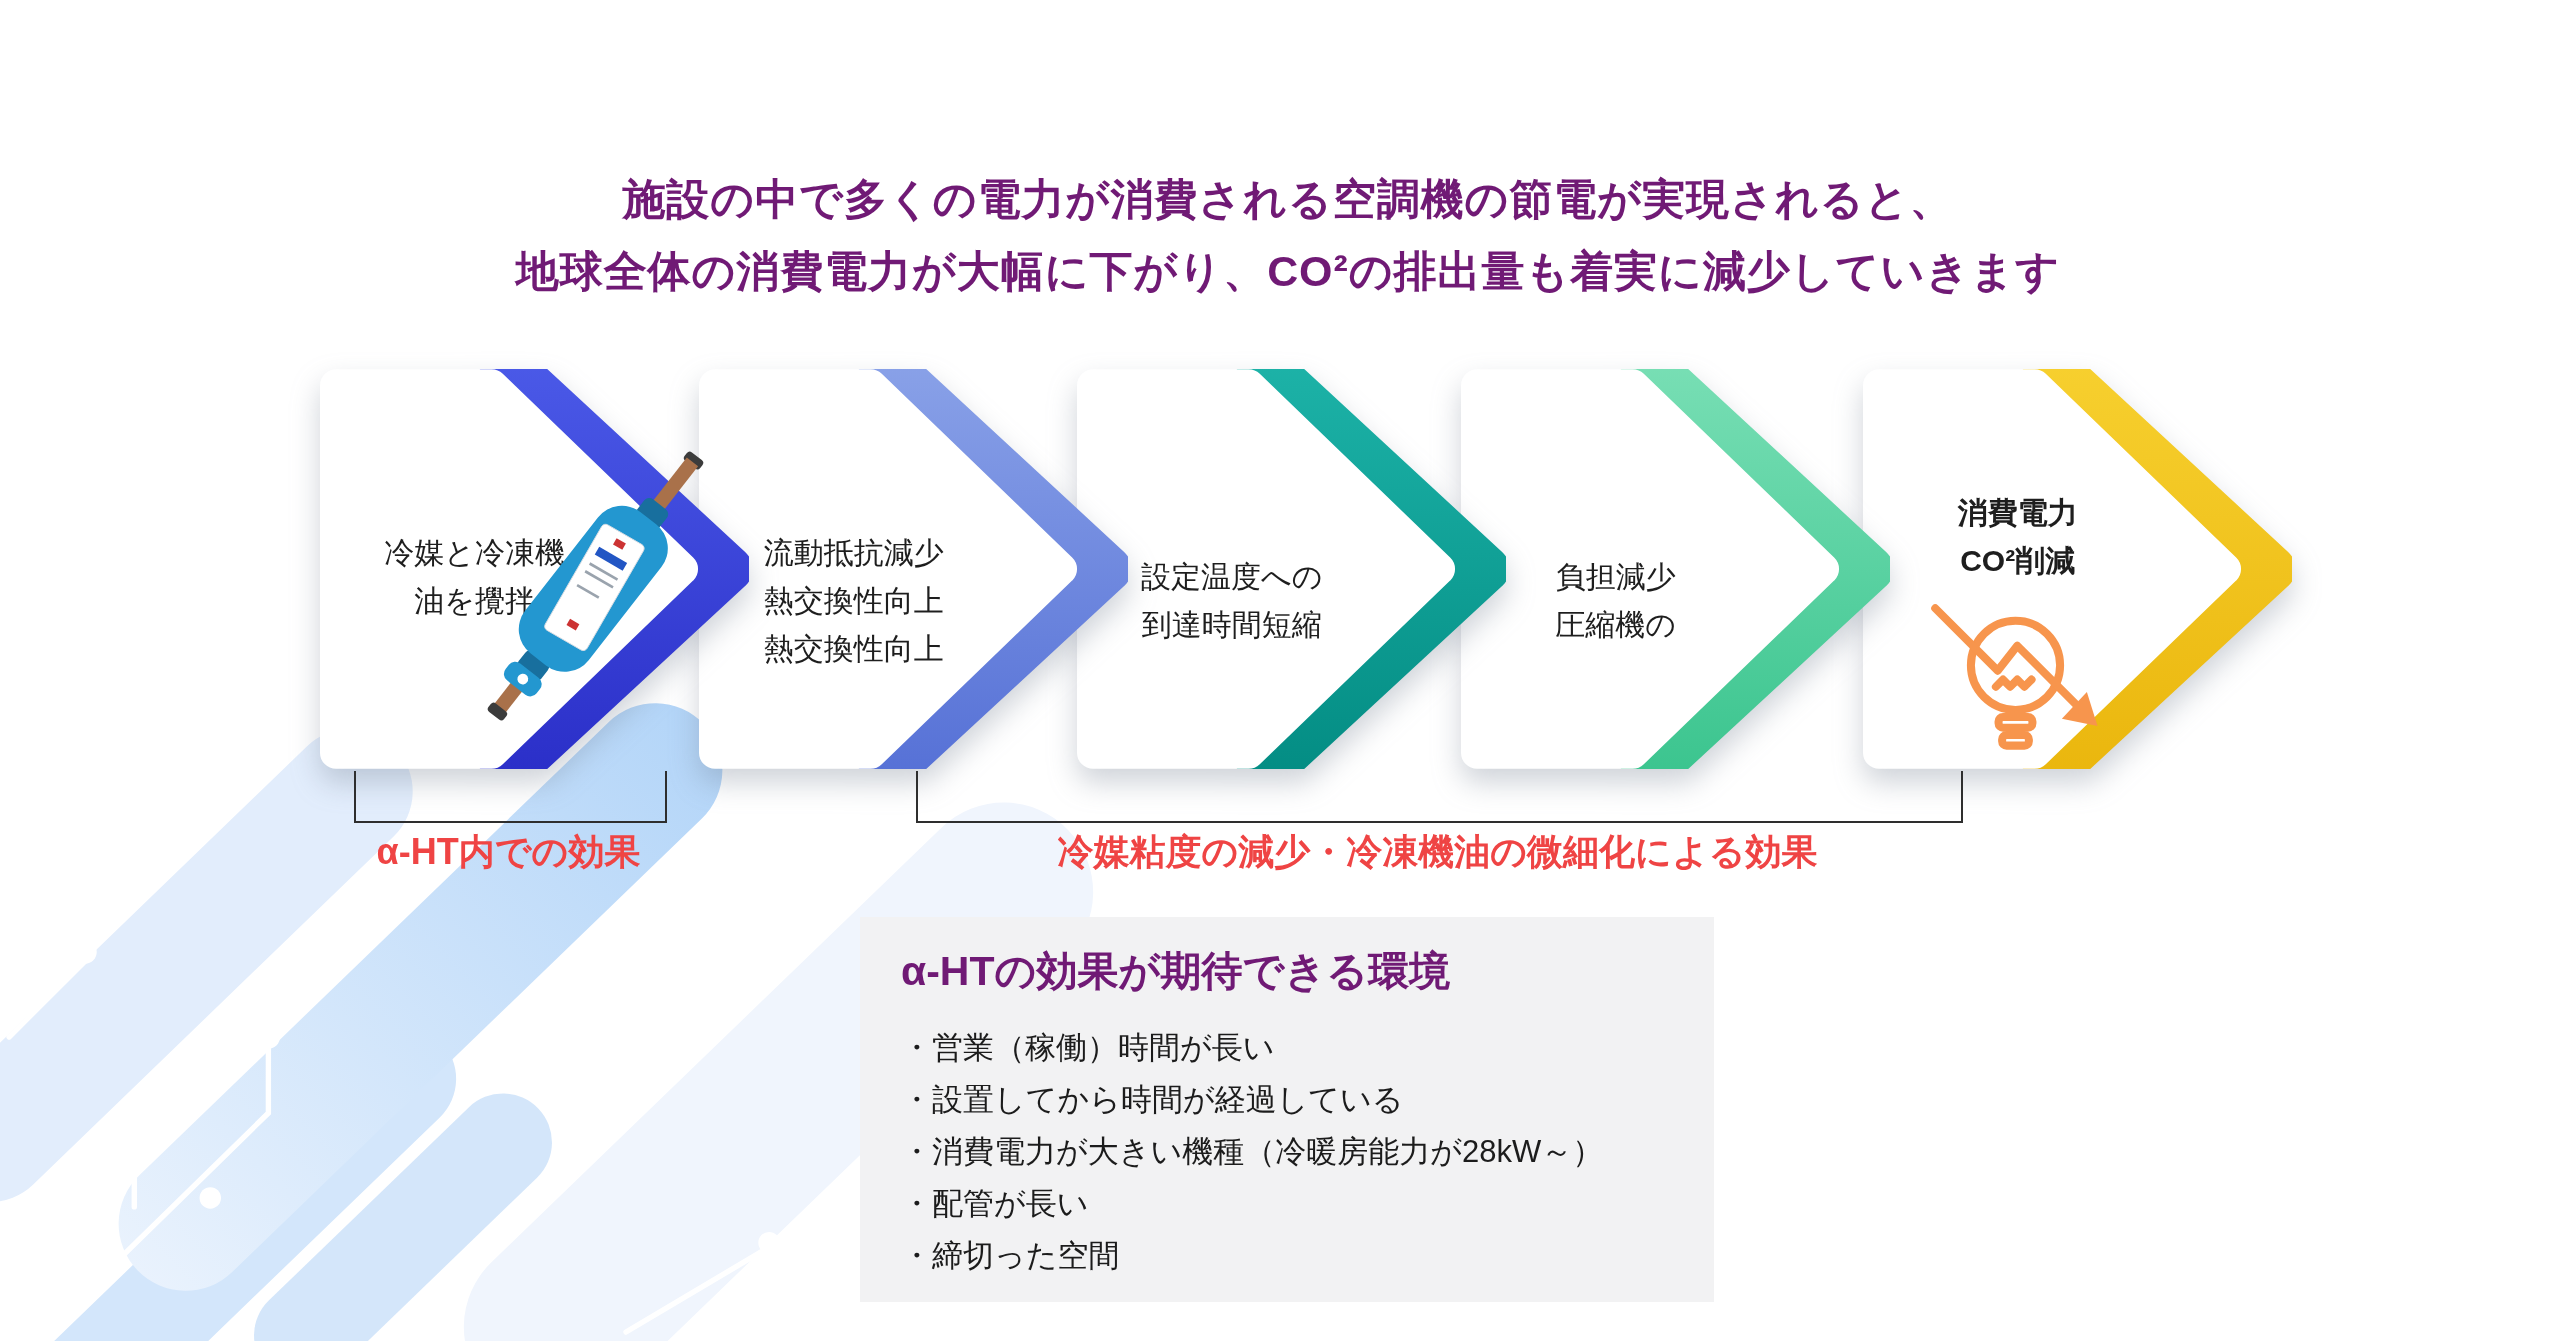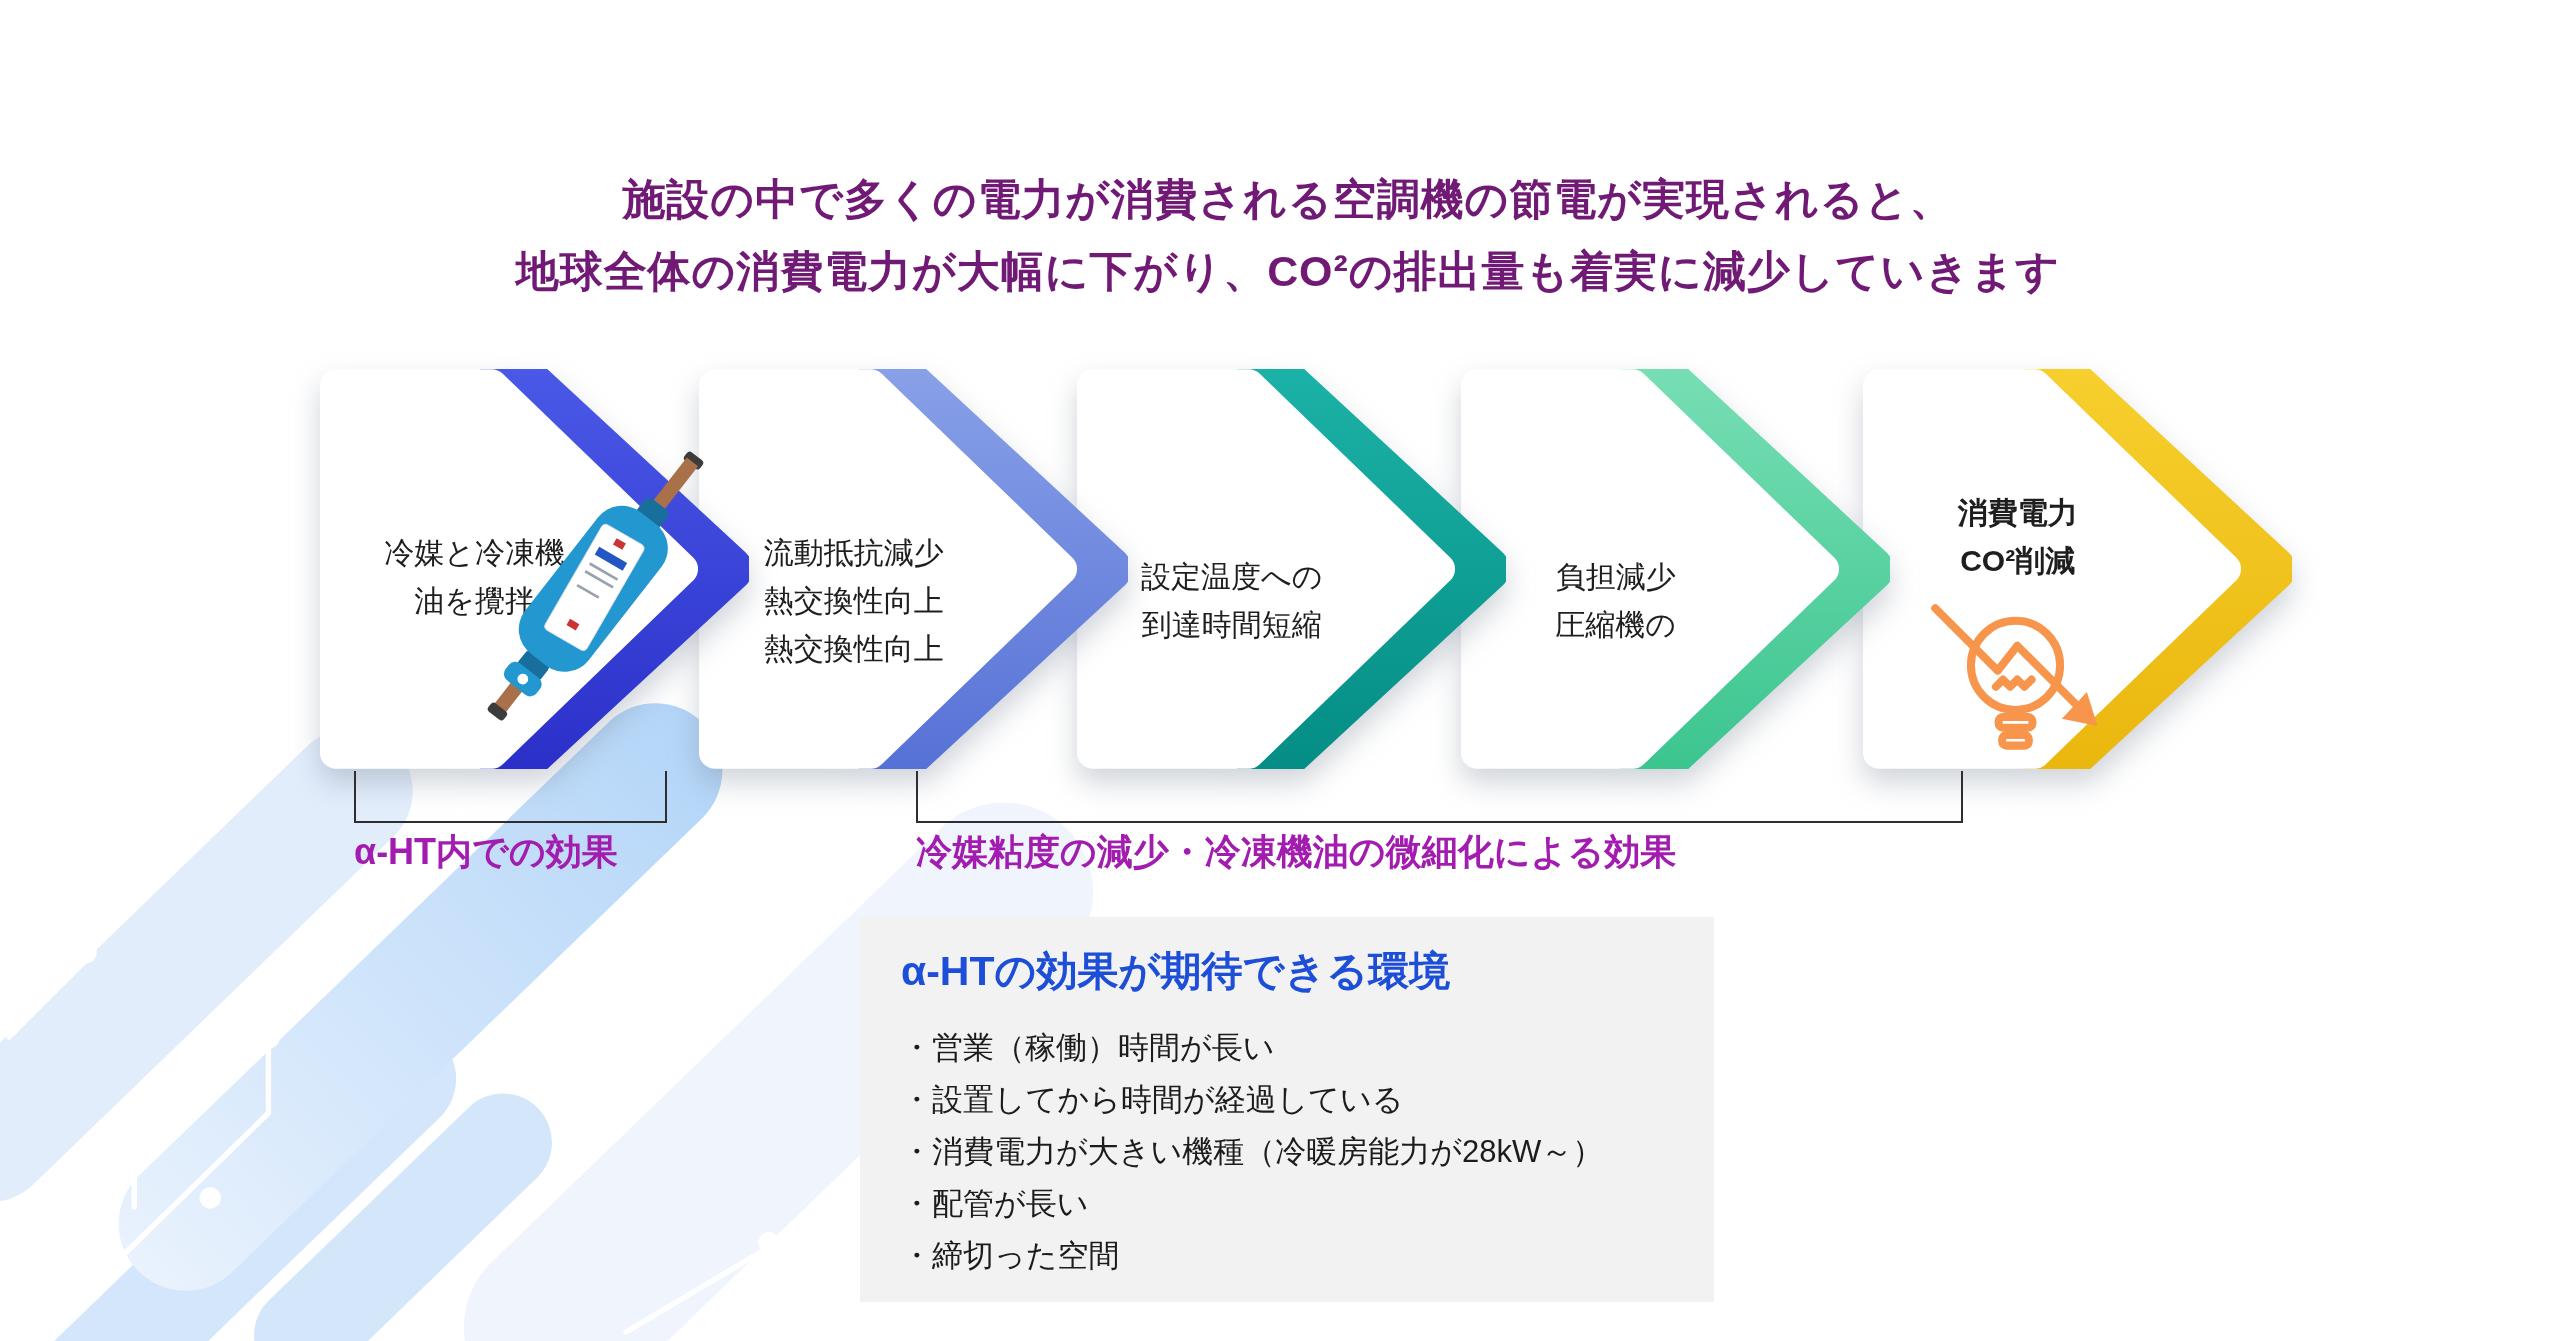--- a/index.html
+++ b/index.html
@@ -17,22 +17,22 @@
   .step-text{position:absolute;left:7.2px;width:295px;top:50%;transform:translateY(-50%);
              text-align:center;font-size:30px;line-height:48px;color:#1e1e1e;z-index:3;margin-top:32px;}
   .step-text.shift-up{top:44%;}
   .step-text.bold{font-weight:bold;}
   .product{position:absolute;left:159px;top:47px;z-index:4;}
   .bulb{position:absolute;left:54px;top:225px;z-index:4;}
 
   
   .bracket{position:absolute;top:771px;height:50px;z-index:55;
            border-left:2.7px solid #2e2e2e;border-right:2.7px solid #2e2e2e;border-bottom:2.7px solid #2e2e2e;}
-  .bracket-label{position:absolute;top:828px;z-index:56;text-align:left;
-                 font-size:36px;font-weight:bold;color:#a21caf;}
+  .bracket-label{position:absolute;top:828px;z-index:56;text-align:center;
+                 font-size:36px;font-weight:bold;color:#ef4444;}
 
   
   .info-box{position:absolute;left:860px;top:917px;width:854px;height:385px;background:#f2f2f3;
             z-index:60;box-sizing:border-box;padding:27px 36px 0 41px;}
   .info-title{font-size:41px;font-weight:bold;margin:0 0 23px 0;}
   .info-item{font-size:31px;line-height:52px;color:#1c1c1c;}
 
   
   .deco-bar{position:absolute;border-radius:894px;transform:rotate(-44deg);z-index:1;}
   .bar-a{left:27px;top:930px;width:787px;height:134px;background:linear-gradient(90deg,#e9f2fd,#b3d5f8);}
@@ -197,21 +197,21 @@
     </svg>
   </div>
 
   <div class="bracket" style="left:354px;width:309px;"></div>
   <div class="bracket-label" style="left:354px;width:309px;">α-HT内での効果</div>
 
   <div class="bracket" style="left:916px;width:1043px;"></div>
   <div class="bracket-label" style="left:916px;width:1043px;">冷媒粘度の減少・冷凍機油の微細化による効果</div>
 
   <div class="info-box">
-    <div class="info-title" style="color: #1d4ed8;">α-HTの効果が期待できる環境</div>
+    <div class="info-title" style="color: #701a75;">α-HTの効果が期待できる環境</div>
     <div class="info-item">・営業（稼働）時間が長い</div>
     <div class="info-item">・設置してから時間が経過している</div>
     <div class="info-item">・消費電力が大きい機種（冷暖房能力が28kW～）</div>
     <div class="info-item">・配管が長い</div>
     <div class="info-item">・締切った空間</div>
   </div>
 
 </div>
 
 

